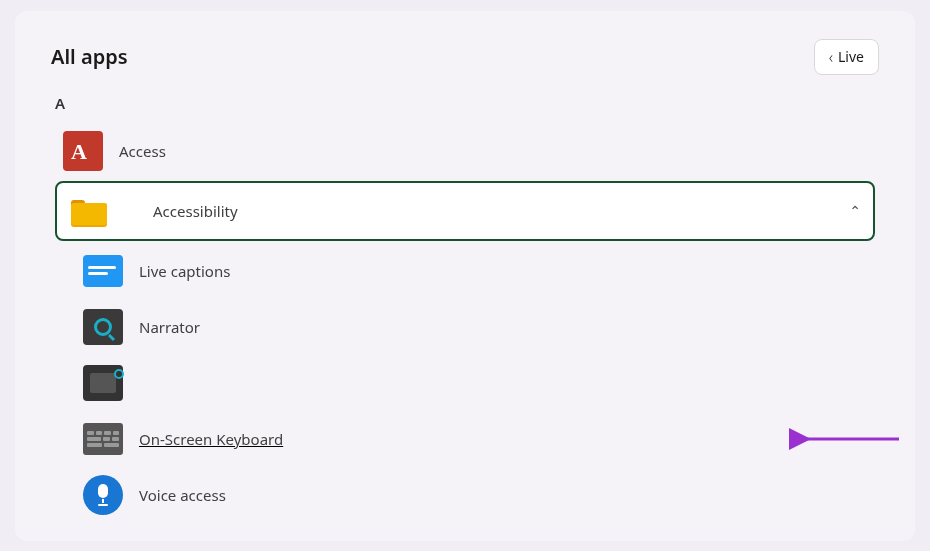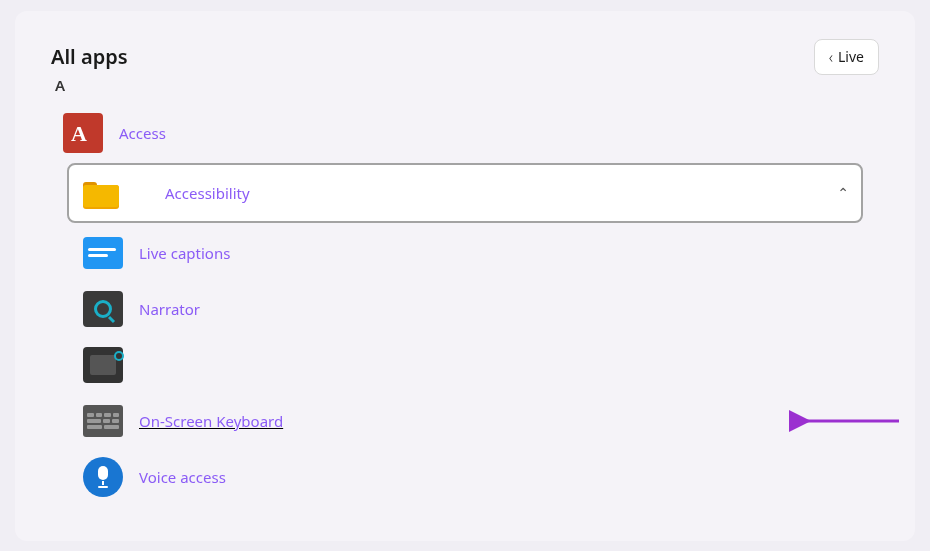--- a/index.html
+++ b/index.html
@@ -21,20 +21,21 @@
       border-radius: 12px;
       padding: 28px 36px;
       position: relative;
       overflow: hidden;
     }
 
     .header {
       display: flex;
       justify-content: space-between;
       align-items: center;
+      margin-bottom: 18px;
     }
 
     .title {
       font-size: 20px;
       font-weight: 600;
       color: #1a1a1a;
     }
 
     .back-btn {
       display: flex;
@@ -68,30 +69,30 @@
       display: flex;
       align-items: center;
       padding: 8px 12px;
       border-radius: 8px;
       cursor: pointer;
       gap: 16px;
       min-height: 52px;
     }
 
     .app-item.expanded {
-      border: 2px solid #a3a3a3;
+      border: 2px solid #14532d;
       border-radius: 8px;
       background: #fff;
-      margin: 2px 16px;
+      margin: 2px 4px;
       gap: 44px;
     }
 
     .app-item .app-name {
       font-size: 15px;
-      color: #8b5cf6;
+      color: #404040;
       flex: 1;
     }
 
     .app-icon {
       width: 40px;
       height: 40px;
       flex-shrink: 0;
       display: flex;
       align-items: center;
       justify-content: center;

